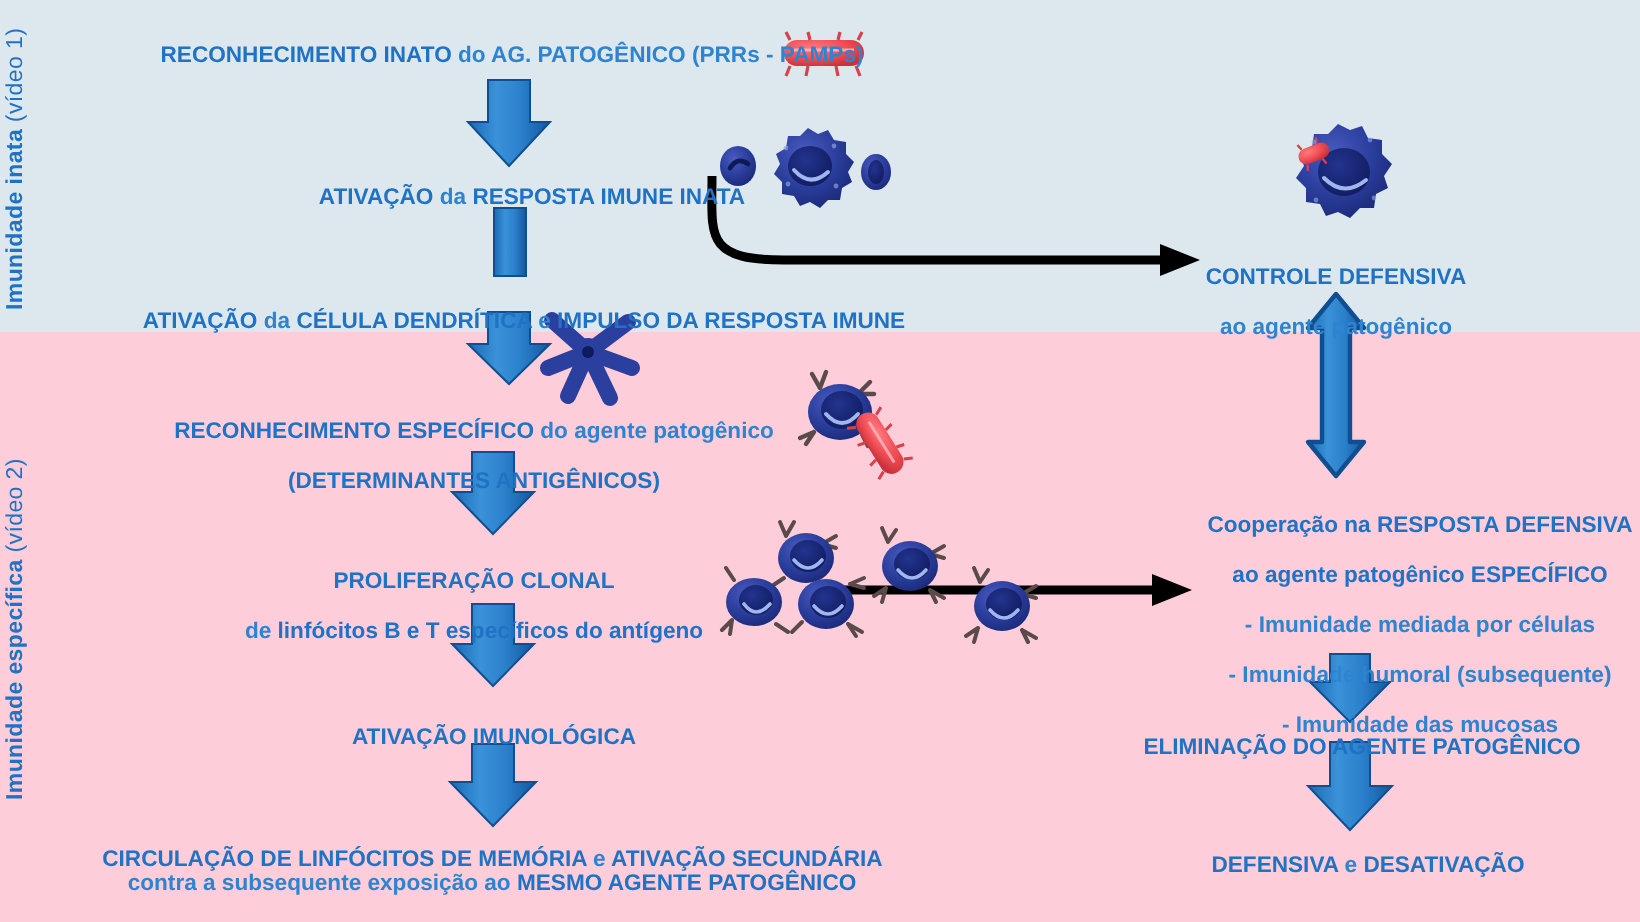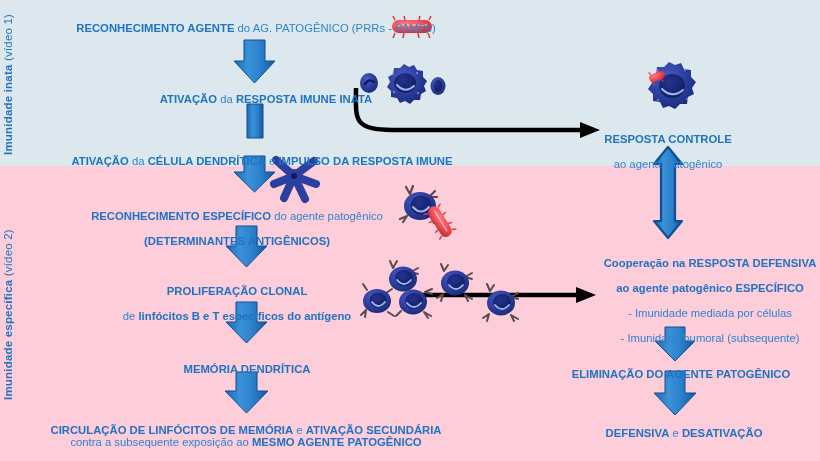--- a/index.html
+++ b/index.html
@@ -29,21 +29,21 @@
   }
   .side-label .sub{ font-weight:normal; }
   #side-innate{ left:2px; top:6px; height:156px; }
   #side-specific{ left:2px; top:172px; height:285px; }
 
   .txt{
     position:absolute; color:#1f72c4; font-size:11.3px;
     line-height:12.6px; text-align:center; white-space:pre-line;
   }
   .txt b{ font-weight:bold; }
-  .txt .lt{ font-weight:normal; color:#2f84cf; }
+  .txt .lt{ font-weight:bold; color:#2f84cf; }
 </style>
 </head>
 <body>
 
 <div id="stage">
 
   <div class="band-innate"></div>
   <div class="band-specific"></div>
 
   <div class="side-label" id="side-innate">
@@ -233,59 +233,60 @@
           <path d="M7,3 l-3,-7 M7,3 l4,-6 M28,9 l7,-4 M28,9 l7,2 M6,26 l-6,4 M6,26 l-2,7 M28,27 l7,4 M28,27 l3,6"></path>
         </g>
         <ellipse cx="18" cy="15" rx="14" ry="12.5" fill="url(#gCell)"></ellipse>
         <ellipse cx="19" cy="14" rx="9" ry="8" fill="url(#gNuc)"></ellipse>
         <path d="M12,17 q7,8 14,0" stroke="#9fb6ee" stroke-width="1.8" fill="none" stroke-linecap="round"></path>
       </g>
     </g>
   </svg>
 
   <div class="txt" style="left:46px; top:9px; width:420px;">
-    <b>RECONHECIMENTO AGENTE</b><span class="lt"> do AG. PATOGÊNICO (PRRs - PAMPs)</span>
+    <b>RECONHECIMENTO INATO</b><span class="lt"> do AG. PATOGÊNICO (PRRs - PAMPs)</span>
   </div>
 
   <div class="txt" style="left:86px; top:80px; width:360px;">
     <b>ATIVAÇÃO</b><span class="lt"> da </span><b>RESPOSTA IMUNE INATA</b>
   </div>
 
   <div class="txt" style="left:42px; top:142px; width:440px;">
     <b>ATIVAÇÃO</b><span class="lt"> da </span><b>CÉLULA DENDRÍTICA</b><span class="lt"> e </span><b>IMPULSO DA RESPOSTA IMUNE</b>
   </div>
 
   <div class="txt" style="left:585px; top:120px; width:166px;">
-    <b>RESPOSTA CONTROLE</b><br>
+    <b>CONTROLE DEFENSIVA</b><br>
     <span class="lt">ao agente patogênico</span>
   </div>
 
   <div class="txt" style="left:62px; top:197px; width:350px;">
     <b>RECONHECIMENTO ESPECÍFICO</b><span class="lt"> do agente patogênico</span><br>
     <b>(DETERMINANTES ANTIGÊNICOS)</b>
   </div>
 
   <div class="txt" style="left:56px; top:272px; width:362px;">
     <b>PROLIFERAÇÃO CLONAL</b><br>
     <span class="lt">de </span><b>linfócitos B e T específicos do antígeno</b>
   </div>
 
   <div class="txt" style="left:116px; top:350px; width:262px;">
-    <b>MEMÓRIA DENDRÍTICA</b>
+    <b>ATIVAÇÃO IMUNOLÓGICA</b>
   </div>
 
   <div class="txt" style="left:40px; top:411px; width:412px;">
     <b>CIRCULAÇÃO DE LINFÓCITOS DE MEMÓRIA</b><span class="lt"> e </span><b>ATIVAÇÃO SECUNDÁRIA</b><span class="lt"> contra a subsequente exposição ao </span><b>MESMO AGENTE PATOGÊNICO</b>
   </div>
 
   <div class="txt" style="left:581px; top:244px; width:258px;">
     <b>Cooperação na RESPOSTA DEFENSIVA</b><br>
     <b>ao agente patogênico ESPECÍFICO</b><br>
     <span class="lt">- Imunidade mediada por células</span><br>
     <span class="lt">- Imunidade humoral (subsequente)</span><br>
+    <span class="lt">- Imunidade das mucosas</span>
   </div>
 
   <div class="txt" style="left:552px; top:355px; width:258px;">
     <b>ELIMINAÇÃO DO AGENTE PATOGÊNICO</b>
   </div>
 
   <div class="txt" style="left:560px; top:414px; width:248px;">
     <b>DEFENSIVA</b><span class="lt"> e </span><b>DESATIVAÇÃO</b>
   </div>
 

